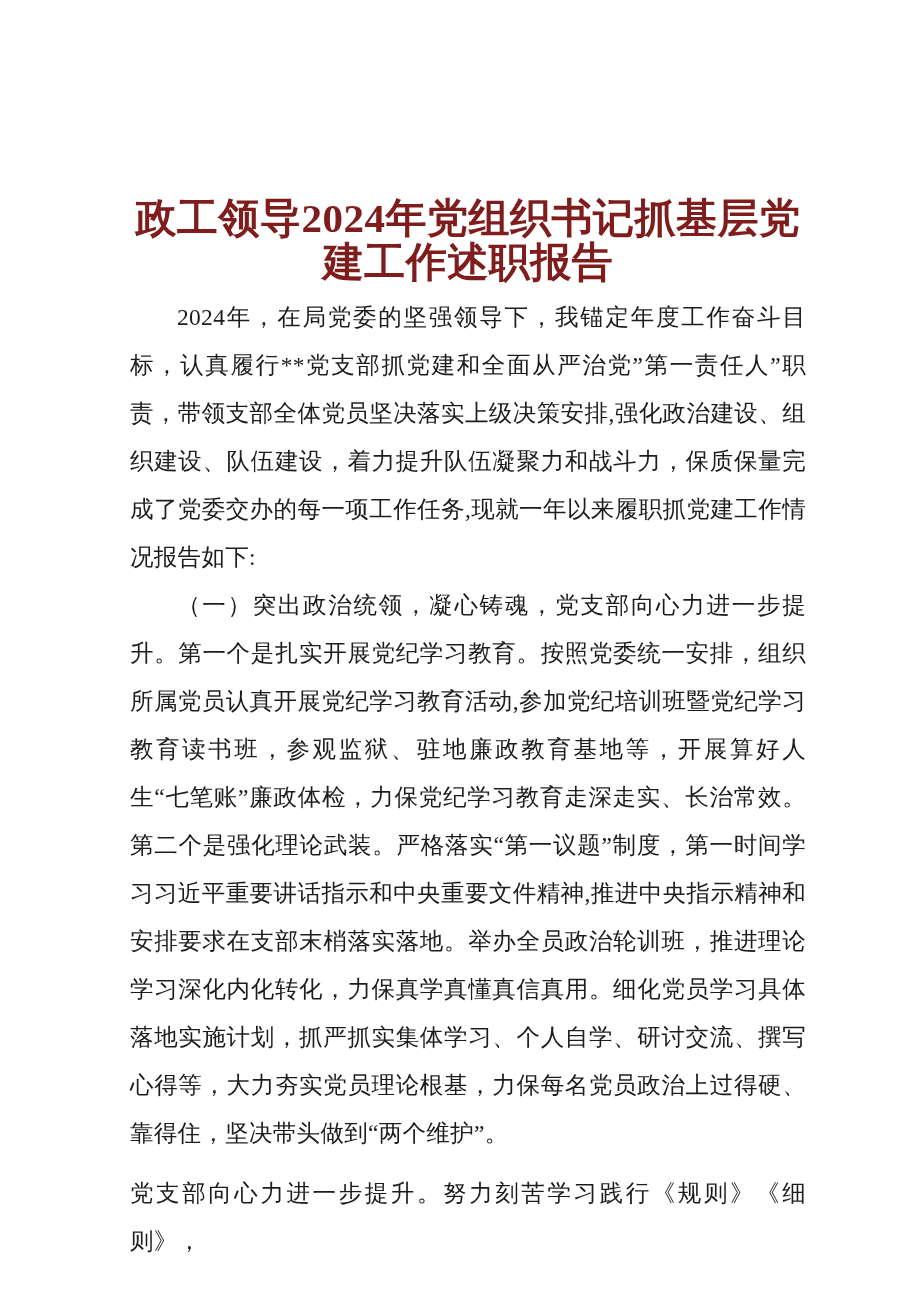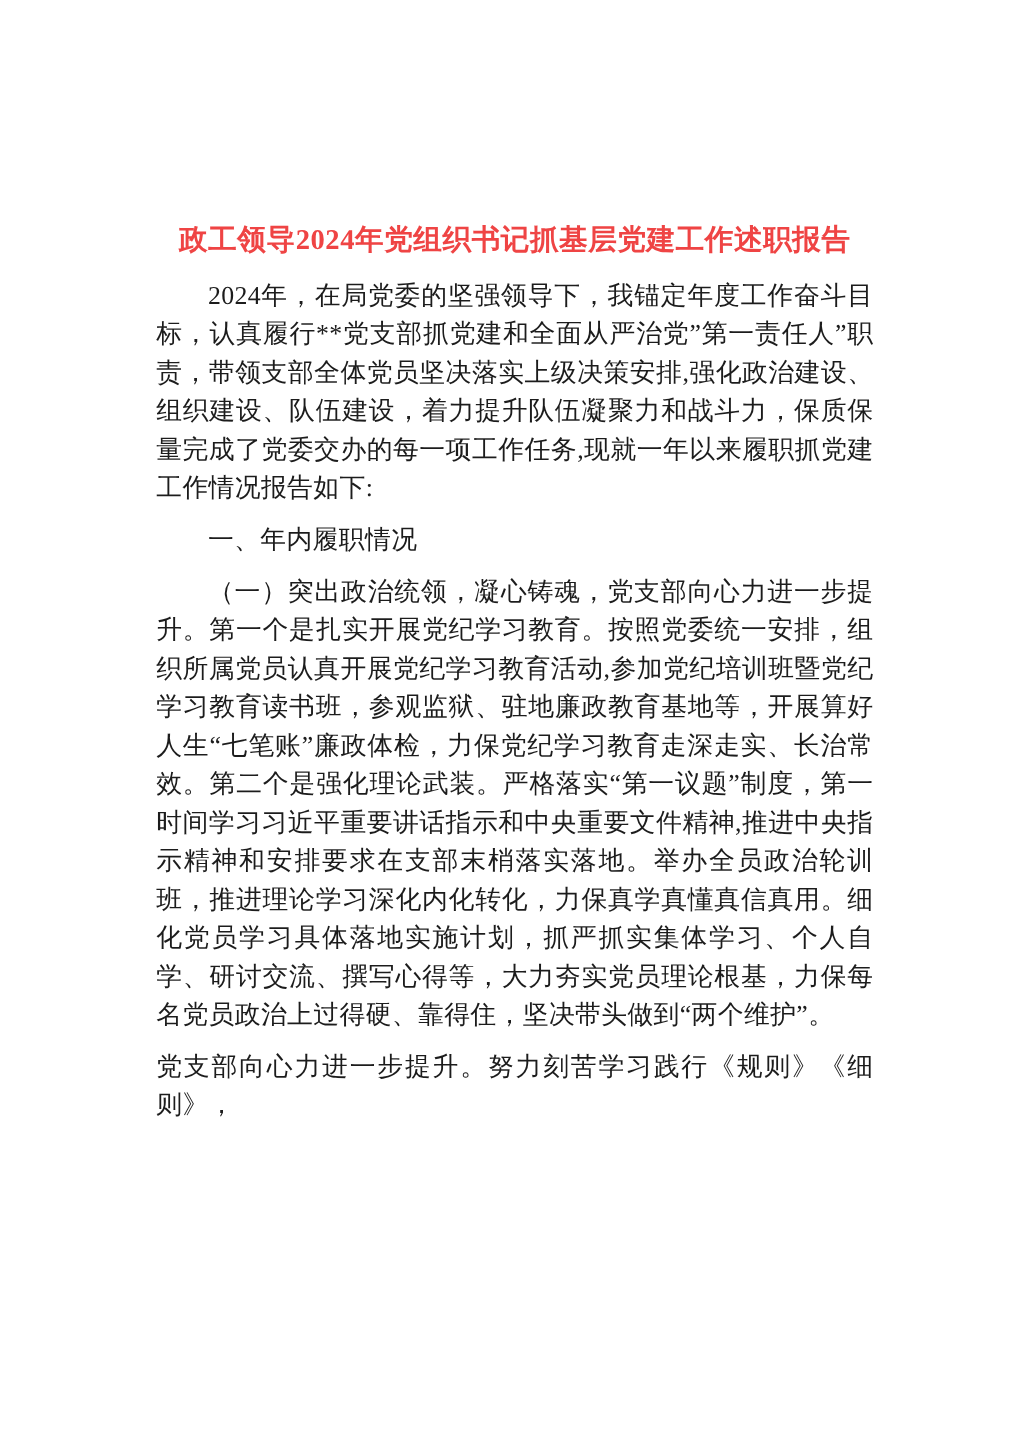--- a/index.html
+++ b/index.html
@@ -17,31 +17,31 @@
     color: #1c1c1c;
   }
   .content {
     position: absolute;
     left: 130px;
     top: 196px;
     width: 676px;
   }
   .doc-title {
     margin: 0 0 9px 0;
-    font-size: 26px;
+    font-size: 41px;
     font-weight: 700;
     line-height: 44px;
     text-align: center;
-    color: #ef4444;
+    color: #7f1d1d;
     letter-spacing: 0.5px;
   }
   .para {
-    margin: 12px;
+    margin: 0;
     font-size: 23.5px;
-    line-height: 35px;
+    line-height: 48px;
     text-align: justify;
     letter-spacing: 0.3px;
     word-break: break-all;
   }
   .para.indent {
     text-indent: 2em;
   }
   .para.closing {
     margin-top: 12px;
     text-indent: 0;
@@ -49,19 +49,18 @@
 </style>
 </head>
 <body>
 
 <div class="page">
   <div class="content">
     <h1 class="doc-title">政工领导2024年党组织书记抓基层党建工作述职报告</h1>
 
     <p class="para indent">2024年，在局党委的坚强领导下，我锚定年度工作奋斗目标，认真履行**党支部抓党建和全面从严治党”第一责任人”职责，带领支部全体党员坚决落实上级决策安排,强化政治建设、组织建设、队伍建设，着力提升队伍凝聚力和战斗力，保质保量完成了党委交办的每一项工作任务,现就一年以来履职抓党建工作情况报告如下:</p>
 
-    <p class="para indent">一、年内履职情况</p>
 
     <p class="para indent">（一）突出政治统领，凝心铸魂，党支部向心力进一步提升。第一个是扎实开展党纪学习教育。按照党委统一安排，组织所属党员认真开展党纪学习教育活动,参加党纪培训班暨党纪学习教育读书班，参观监狱、驻地廉政教育基地等，开展算好人生“七笔账”廉政体检，力保党纪学习教育走深走实、长治常效。第二个是强化理论武装。严格落实“第一议题”制度，第一时间学习习近平重要讲话指示和中央重要文件精神,推进中央指示精神和安排要求在支部末梢落实落地。举办全员政治轮训班，推进理论学习深化内化转化，力保真学真懂真信真用。细化党员学习具体落地实施计划，抓严抓实集体学习、个人自学、研讨交流、撰写心得等，大力夯实党员理论根基，力保每名党员政治上过得硬、靠得住，坚决带头做到“两个维护”。</p>
 
     <p class="para closing">党支部向心力进一步提升。努力刻苦学习践行《规则》《细则》，</p>
   </div>
 </div>
 
 </body></html>

